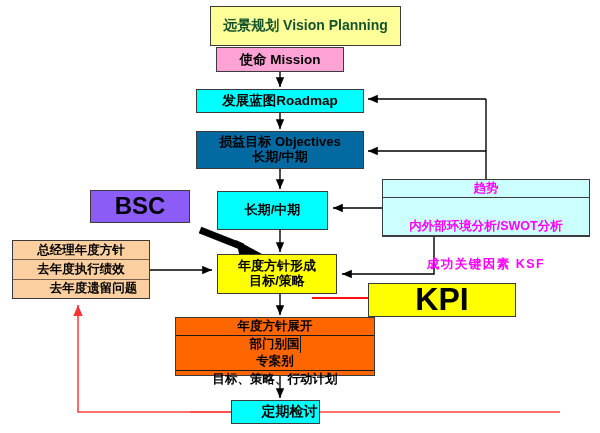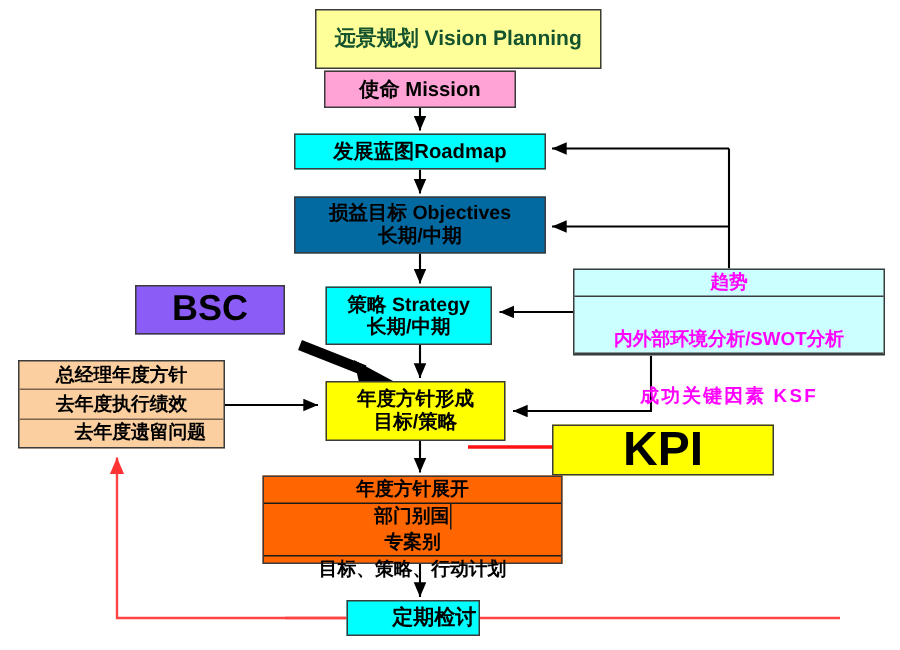--- a/index.html
+++ b/index.html
@@ -222,21 +222,20 @@
 <div class="node" id="node-roadmap">
   <span class="ln">发展蓝图Roadmap</span>
 </div>
 
 <div class="node" id="node-objectives">
   <span class="ln">损益目标 Objectives</span>
   <span class="ln">长期/中期</span>
 </div>
 
 <div class="node" id="node-strategy">
-  <span class="ln">策略 Strategy</span>
   <span class="ln">长期/中期</span>
 </div>
 
 <div class="node" id="node-bsc">
   <span class="ln">BSC</span>
 </div>
 
 <div class="node" id="node-kpi">
   <span class="ln">KPI</span>
 </div>

